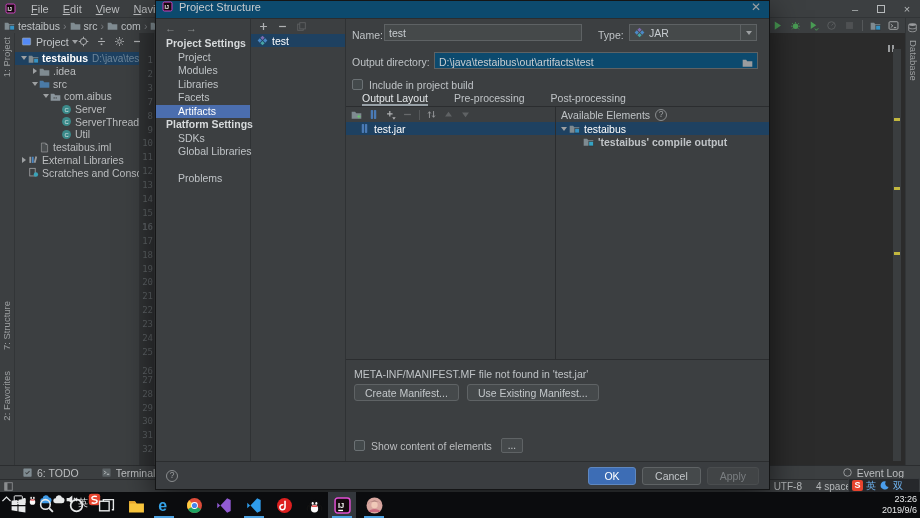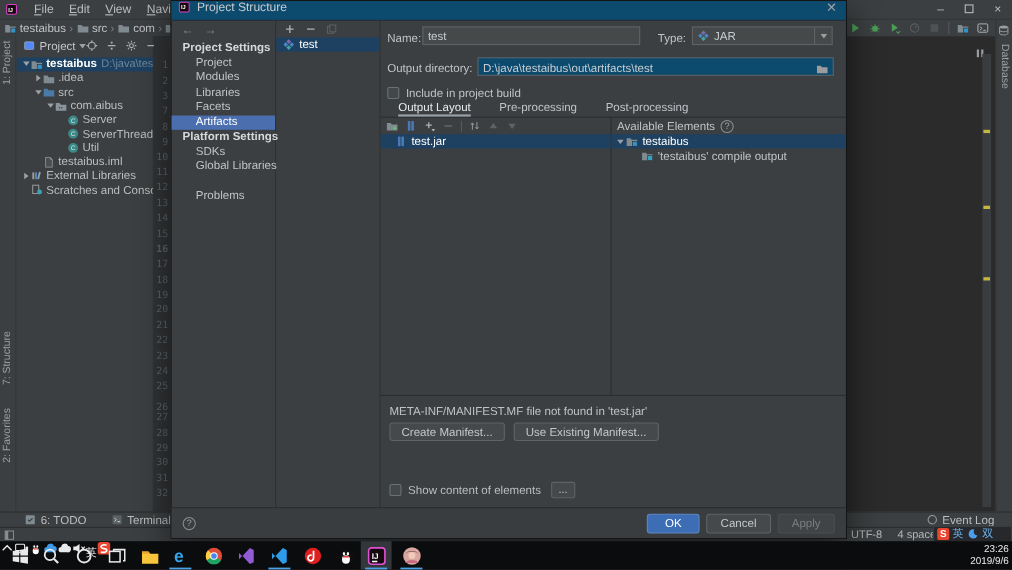--- a/index.html
+++ b/index.html
@@ -695,21 +695,21 @@
                     <i class="tri-o"></i>
                   </span>
                   <span class="ico">
                     <svg viewBox="0 0 16 16">
                       <path d="M1 4h5l1.6 2H15v8H1z" fill="#7f8b91"></path>
                       <rect x="8.5" y="8" width="6.5" height="6.5" fill="#3592c4" stroke="#2b2b2b" stroke-width="0.8"></rect>
                     </svg>
                   </span>
                   <span>testaibus</span>
                 </div>
-                <div class="drow" style="padding-left: 14px;">
+                <div class="drow" style="padding-left: 14px; font-weight: bold;">
                   <span class="exp"></span>
                   <span class="ico">
                     <svg viewBox="0 0 16 16">
                       <path d="M1 4h5l1.6 2H15v8H1z" fill="#7f8b91"></path>
                       <rect x="8.5" y="8" width="6.5" height="6.5" fill="#35a3c4" stroke="#2b2b2b" stroke-width="0.8"></rect>
                     </svg>
                   </span>
                   <span>'testaibus' compile output</span>
                 </div>
               </div>

